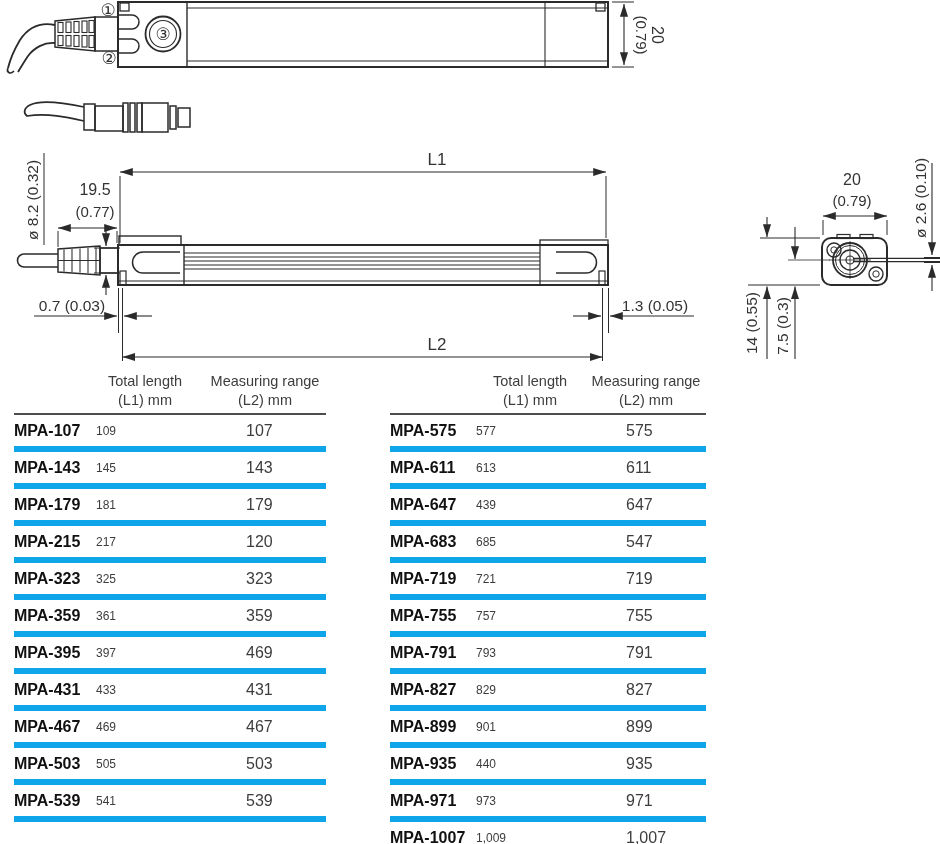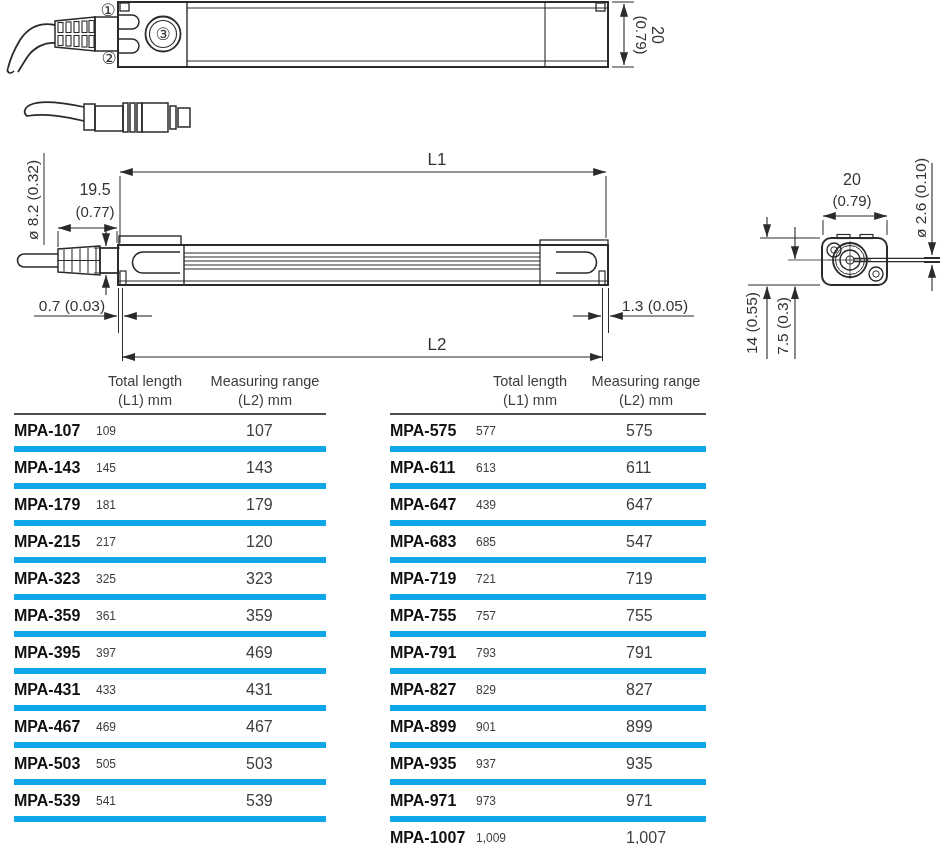--- a/index.html
+++ b/index.html
@@ -339,21 +339,21 @@
         <div class="c-l1">829</div>
         <div class="c-l2">827</div>
       </div>
     <div class="trow">
         <div class="c-model">MPA-899</div>
         <div class="c-l1">901</div>
         <div class="c-l2">899</div>
       </div>
     <div class="trow">
         <div class="c-model">MPA-935</div>
-        <div class="c-l1">937</div>
+        <div class="c-l1">440</div>
         <div class="c-l2">935</div>
       </div>
     <div class="trow">
         <div class="c-model">MPA-971</div>
         <div class="c-l1">973</div>
         <div class="c-l2">971</div>
       </div>
     <div class="trow">
         <div class="c-model">MPA-1007</div>
         <div class="c-l1">1,009</div>

